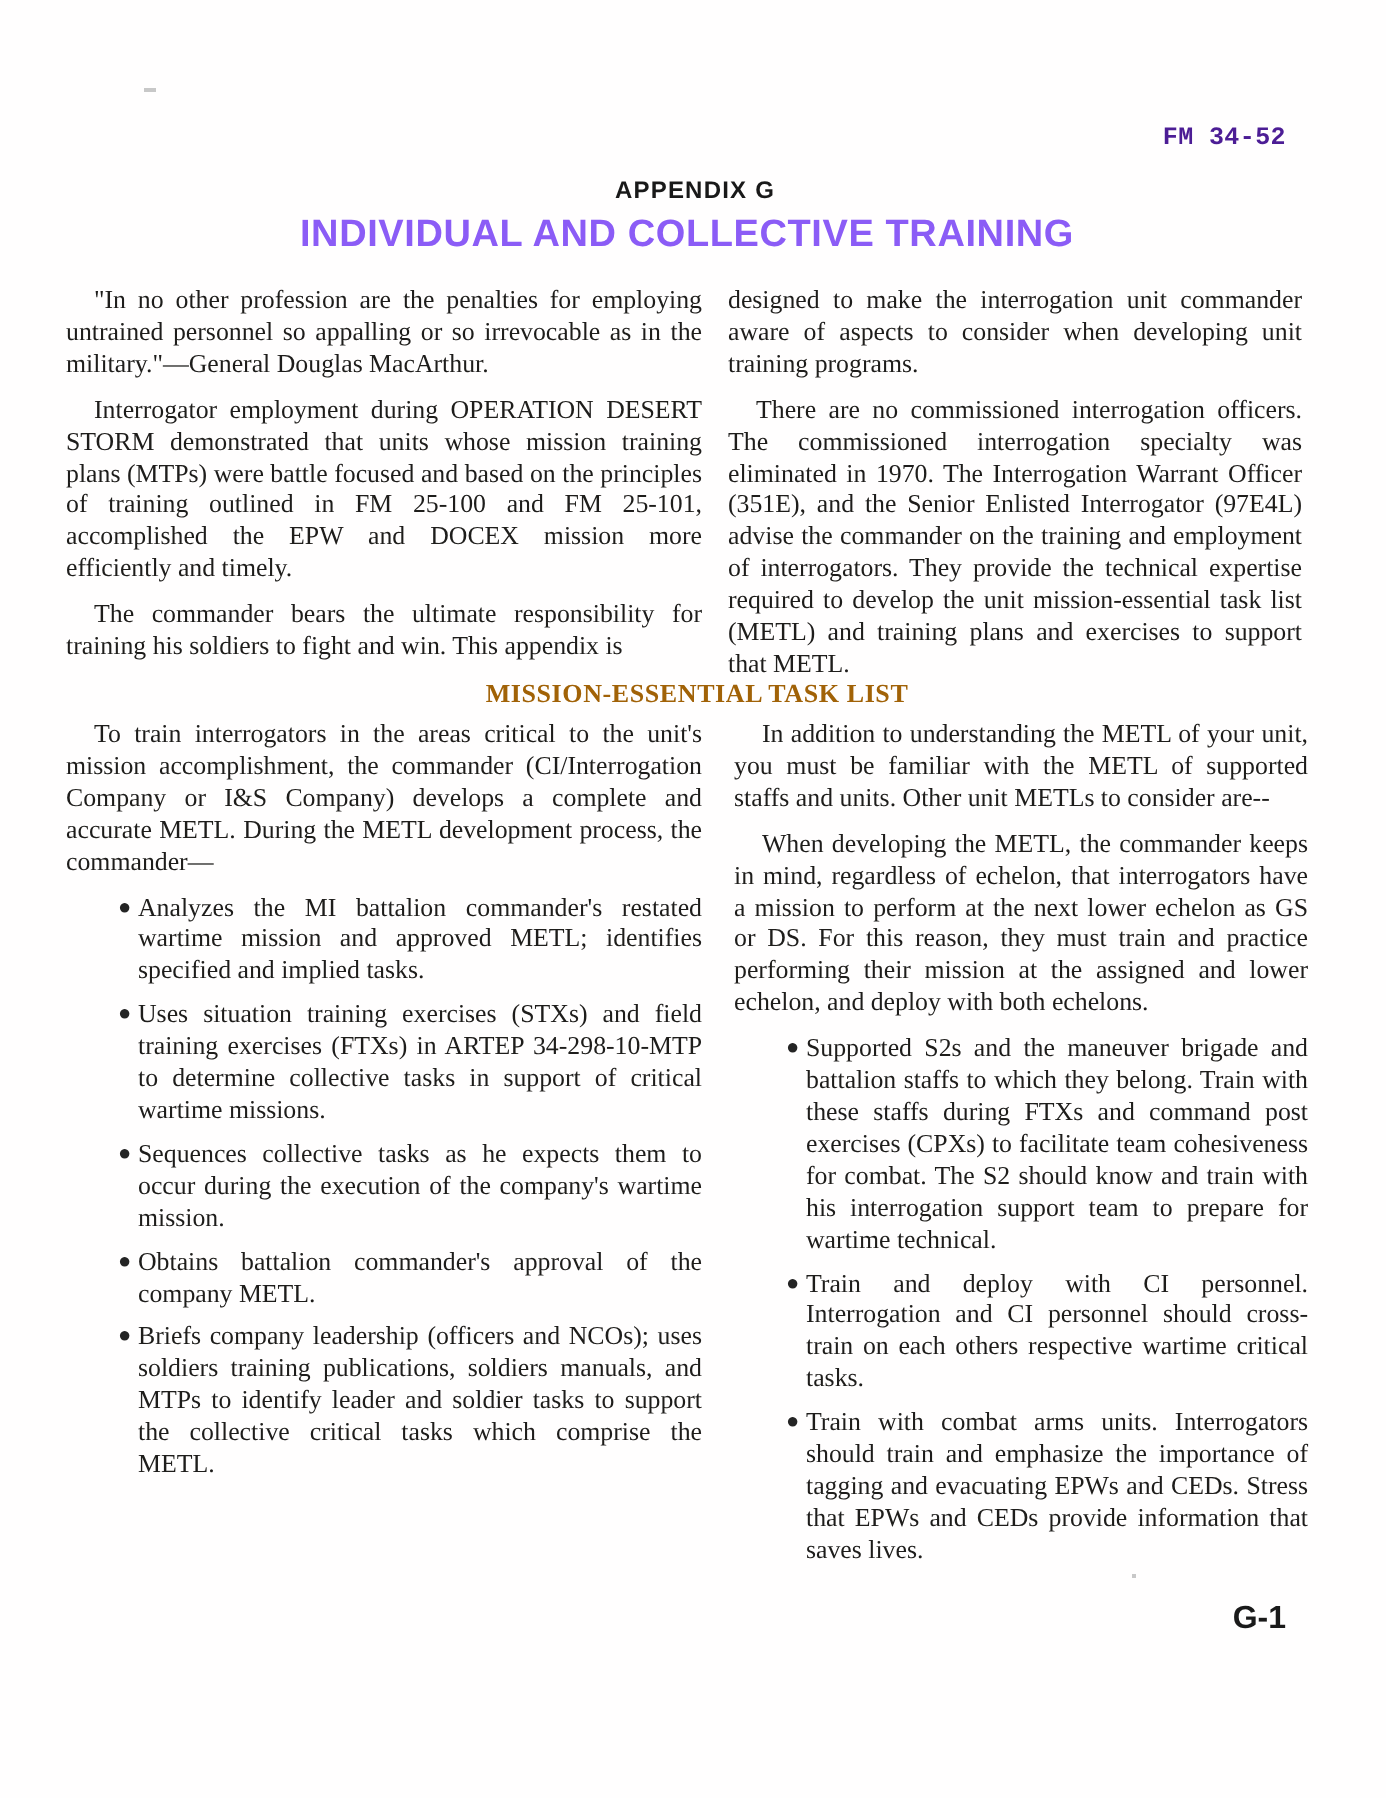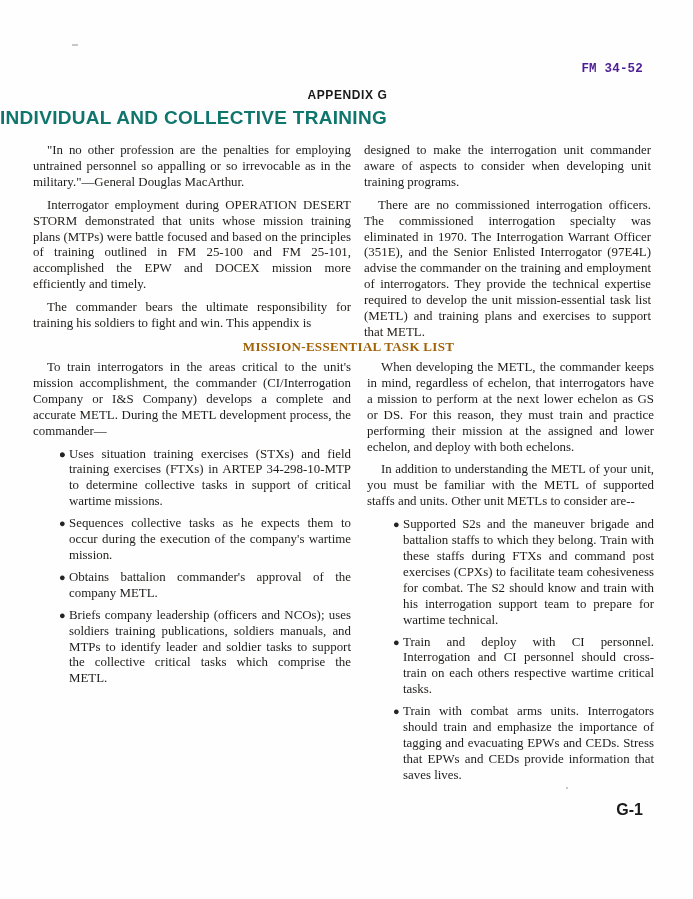--- a/index.html
+++ b/index.html
@@ -14,23 +14,23 @@
     position:absolute;top:50px;right:50px;
     font-family:Liberation Mono, monospace;
     font-weight:bold;font-size:12.5px;letter-spacing:0.2px;color:#4c1d95;margin-top:12px;
   }
   .appendix-label{
     position:absolute;top:88px;left:4px;width:687px;text-align:center;
     font-family:"Liberation Sans","DejaVu Sans",sans-serif;
     font-weight:bold;font-size:12px;letter-spacing:0.6px;color:#191919;
   }
   .doc-title{
-    position:absolute;top:107px;left:0;width:687px;margin:0;
+    position:absolute;top:107px;left:0;width:687px;text-align:center;margin:0;
     font-family:"Liberation Sans","DejaVu Sans",sans-serif;
-    font-weight:bold;font-size:19px;letter-spacing:0.3px;color:#0f766e;
+    font-weight:bold;font-size:19px;letter-spacing:0.3px;color:#8b5cf6;
   }
   .cols{
     position:absolute;left:33px;width:618px;display:flex;gap:13px;
     font-size:12.9px;line-height:15.9px;
   }
   .cols-intro{top:143px;}
   .col-l{width:318px;flex:0 0 318px;}
   .col-r{width:287px;flex:0 0 287px;}
   .col p{margin:0 0 7px 0;text-indent:14px;text-align:justify;}
   .col p.no-indent{text-indent:0;}
@@ -81,42 +81,43 @@
   </div>
 
   <h2 class="section-heading">MISSION-ESSENTIAL TASK LIST</h2>
 
   <div class="cols cols-metl">
     <div class="col col-l">
       <p>To train interrogators in the areas critical to the unit's mission accomplishment, the commander (CI/Interrogation Company or I&amp;S Company) develops a complete and accurate METL. During the METL development process, the commander—</p>
 
       <div class="bullet">
         <span class="marker">●</span>
+        <span>Analyzes the MI battalion commander's restated wartime mission and approved METL; identifies specified and implied tasks.</span>
       </div>
       <div class="bullet">
         <span class="marker">●</span>
         <span>Uses situation training exercises (STXs) and field training exercises (FTXs) in ARTEP 34-298-10-MTP to determine collective tasks in support of critical wartime missions.</span>
       </div>
       <div class="bullet">
         <span class="marker">●</span>
         <span>Sequences collective tasks as he expects them to occur during the execution of the company's wartime mission.</span>
       </div>
       <div class="bullet">
         <span class="marker">●</span>
         <span>Obtains battalion commander's approval of the company METL.</span>
       </div>
       <div class="bullet">
         <span class="marker">●</span>
         <span>Briefs company leadership (officers and NCOs); uses soldiers training publications, soldiers manuals, and MTPs to identify leader and soldier tasks to support the collective critical tasks which comprise the METL.</span>
       </div>
     </div>
 
     <div class="col col-r">
+      <p>In addition to understanding the METL of your unit, you must be familiar with the METL of supported staffs and units. Other unit METLs to consider are--</p>
       <p>When developing the METL, the commander keeps in mind, regardless of echelon, that interrogators have a mission to perform at the next lower echelon as GS or DS. For this reason, they must train and practice performing their mission at the assigned and lower echelon, and deploy with both echelons.</p>
-      <p>In addition to understanding the METL of your unit, you must be familiar with the METL of supported staffs and units. Other unit METLs to consider are--</p>
 
       <div class="bullet">
         <span class="marker">●</span>
         <span>Supported S2s and the maneuver brigade and battalion staffs to which they belong. Train with these staffs during FTXs and command post exercises (CPXs) to facilitate team cohesiveness for combat. The S2 should know and train with his interrogation support team to prepare for wartime technical.</span>
       </div>
       <div class="bullet">
         <span class="marker">●</span>
         <span>Train and deploy with CI personnel. Interrogation and CI personnel should cross-train on each others respective wartime critical tasks.</span>
       </div>
       <div class="bullet">

